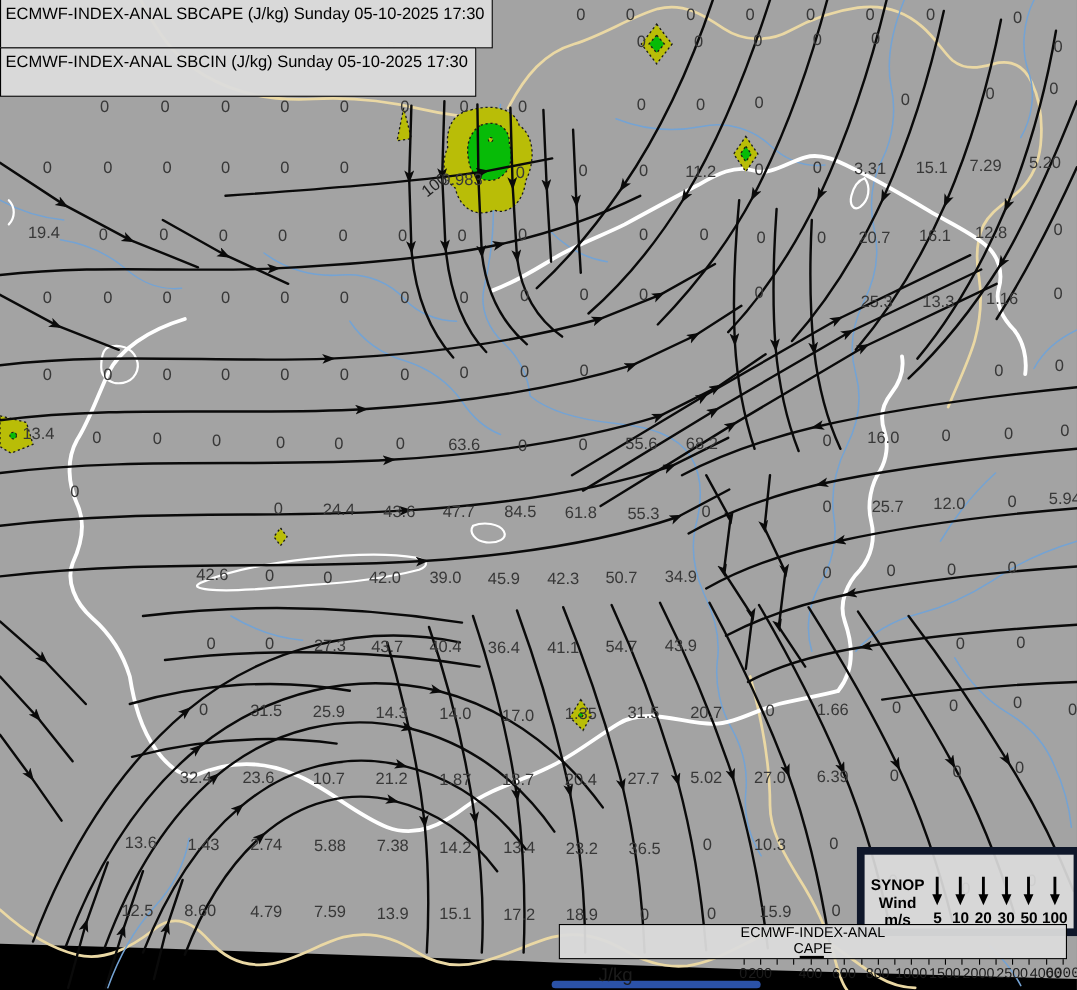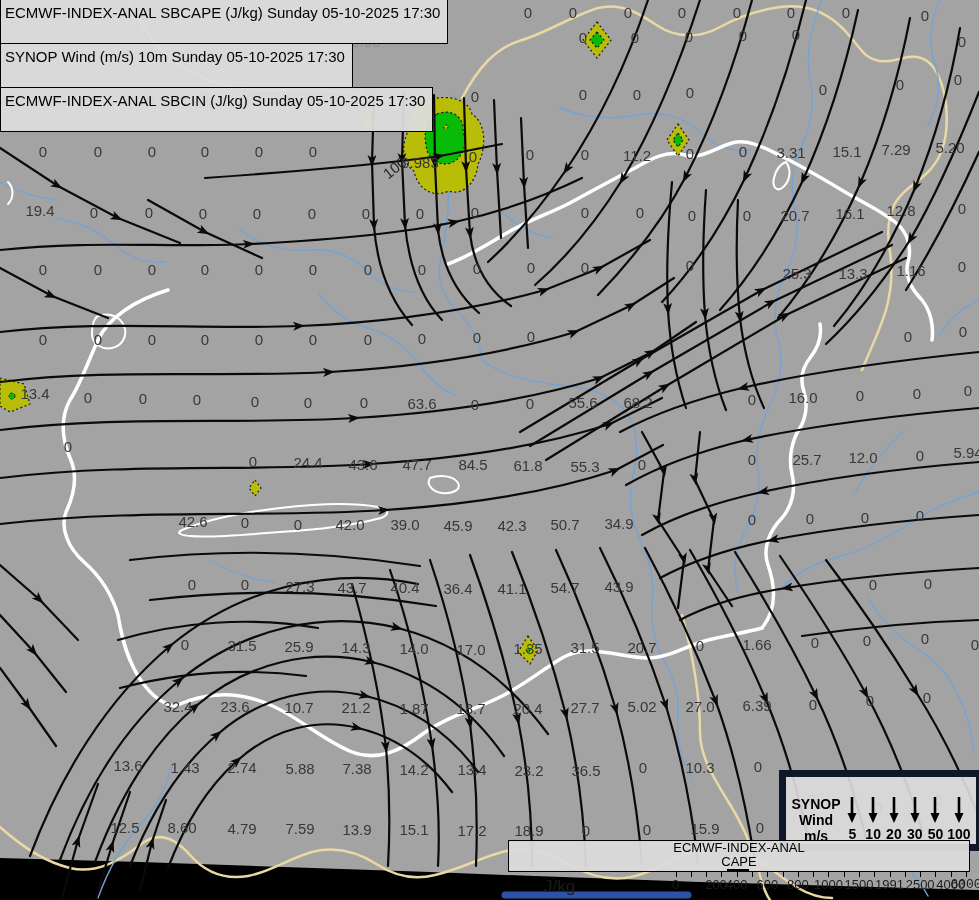--- a/index.html
+++ b/index.html
@@ -376,21 +376,20 @@
         <text x="586" y="836" text-anchor="middle" font-size="15" fill="#383838">0</text>
         <text x="647" y="835" text-anchor="middle" font-size="15" fill="#383838">0</text>
         <text x="705" y="834" text-anchor="middle" font-size="15" fill="#383838">15.9</text>
         <text x="760" y="833" text-anchor="middle" font-size="15" fill="#383838">0</text>
         <text x="398" y="172" text-anchor="middle" font-size="15" fill="#222" transform="rotate(-38 398 172)">100</text>
       </g>
   </svg>
 
   <div class="titles">
     <div class="title-line">ECMWF-INDEX-ANAL SBCAPE (J/kg) Sunday 05-10-2025 17:30</div>
-    <div class="title-line">SYNOP Wind (m/s) 10m Sunday 05-10-2025 17:30</div>
     <div class="title-line">ECMWF-INDEX-ANAL SBCIN (J/kg) Sunday 05-10-2025 17:30</div>
   </div>
 
   <div class="wind-legend">
     <div class="wind-title">
       <span>SYNOP</span>
       <span>Wind</span>
       <span>m/s</span>
     </div>
     <div class="wind-cols" id="wind-cols">
@@ -485,26 +484,26 @@
         <div class="cape-tick" style="left: 335.714px;"></div>
         <div class="cape-tick" style="left: 351px;"></div>
         <div class="cape-tick" style="left: 366.286px;"></div>
         <div class="cape-tick" style="left: 381.571px;"></div>
         <div class="cape-tick" style="left: 396.857px;"></div>
         <div class="cape-tick" style="left: 412.143px;"></div>
         <div class="cape-tick" style="left: 427.429px;"></div>
         <div class="cape-tick" style="left: 442.714px;"></div>
         <div class="cape-tick" style="left: 458px;"></div>
         <span class="cape-lab" style="left: 167.571px;">0</span>
-        <span class="cape-lab" style="left: 208px;">200</span>
+        <span class="cape-lab" style="left: 183px;">200</span>
         <span class="cape-lab" style="left: 228.714px;">400</span>
         <span class="cape-lab" style="left: 259.286px;">600</span>
         <span class="cape-lab" style="left: 289.857px;">800</span>
         <span class="cape-lab" style="left: 320.429px;">1000</span>
         <span class="cape-lab" style="left: 351px;">1500</span>
-        <span class="cape-lab" style="left: 381.571px;">1991</span>
+        <span class="cape-lab" style="left: 381.571px;">2000</span>
         <span class="cape-lab" style="left: 412.143px;">2500</span>
         <span class="cape-lab" style="left: 442.714px;">4000</span>
         <span class="cape-lab" style="left: 458px; font-family: Liberation Mono, monospace;">6000</span>
       </div>
   </div>
 
 </div>
 
 </body></html>

